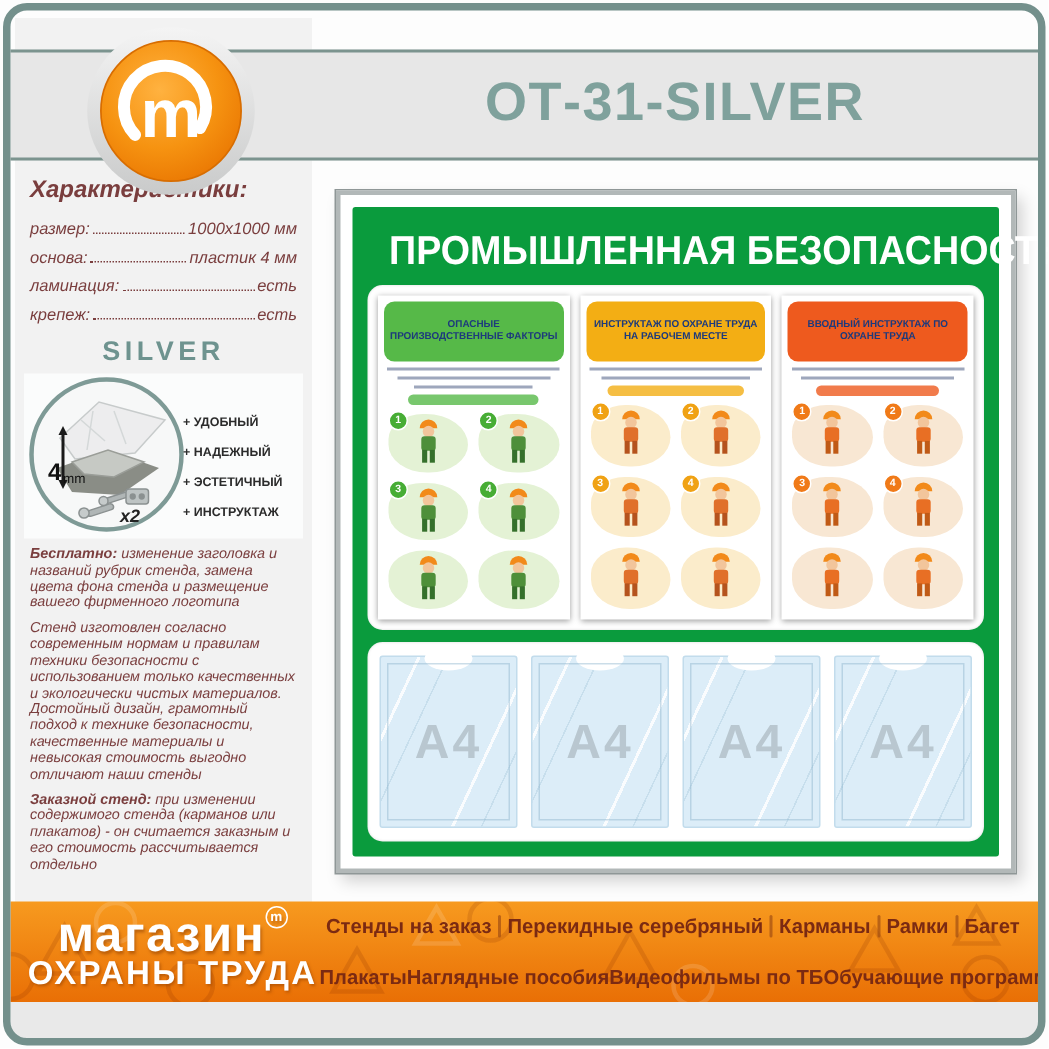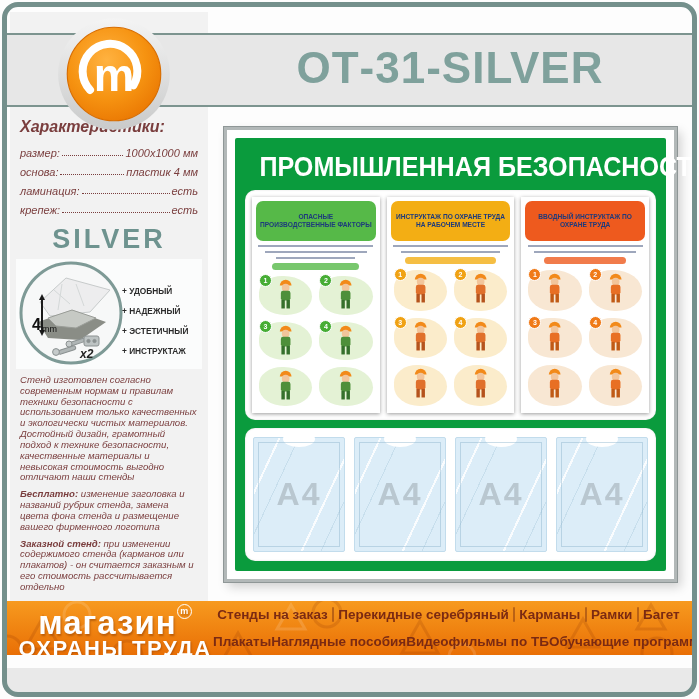--- a/index.html
+++ b/index.html
@@ -7,28 +7,28 @@
           font-family:"Liberation Sans",sans-serif;}
   
   .outer-frame{position:absolute;inset:2px;border:5px solid #74908c;border-radius:16px;pointer-events:none;z-index:50;}
   
   .left-col{position:absolute;left:10px;top:12px;width:198px;height:590px;background:#f2f2f2;
             box-sizing:border-box;padding:106px 10px 0 10px;overflow:hidden;z-index:2;}
   
   .band{position:absolute;left:7px;right:7px;top:33px;height:70px;background:#e7e7e7;
         border-top:2px solid #7c948f;border-bottom:2px solid #7c948f;z-index:3;}
   .prod-title{position:absolute;left:215px;right:14px;top:33px;height:70px;line-height:70px;
-        text-align:center;font-size:44px;font-weight:bold;letter-spacing:1px;color:#7fa19c;z-index:4;}
+        text-align:center;font-size:36px;font-weight:bold;letter-spacing:1px;color:#7fa19c;z-index:4;}
   
   .logo{position:absolute;left:57px;top:17px;width:114px;height:114px;z-index:5;}
   
   .spec-head{font-size:16px;font-weight:bold;font-style:italic;color:#7a3e3e;margin:0 0 4px 0;}
   .spec-row{display:flex;align-items:flex-end;font-size:11px;font-style:italic;color:#7a3e3e;height:19px;}
   .spec-dots{flex:1;border-bottom:1.5px dotted #7a3e3e;margin:0 2px 3px 2px;}
-  .silver-label{text-align:center;font-size:27px;font-weight:bold;letter-spacing:3px;color:#6e938f;margin:8px 0 4px 0;}
+  .silver-label{text-align:center;font-size:18px;font-weight:bold;letter-spacing:3px;color:#6e938f;margin:8px 0 4px 0;}
   
   .diagram{position:relative;height:110px;background:#fbfcfc;margin:0 -4px 6px -4px;}
   .diagram svg.circ{position:absolute;left:2px;top:1px;}
   .features{position:absolute;right:0;top:22px;width:80px;}
   .feature{font-size:8.3px;font-weight:bold;color:#2b2b2b;line-height:20px;white-space:nowrap;}
   
   .desc p{margin:0 0 6px 0;font-size:9.6px;font-style:italic;color:#7a3e3e;line-height:1.13;}
   .desc b{font-weight:bold;}
   
   .board{position:absolute;left:224px;top:127px;width:453px;height:455px;box-sizing:border-box;
@@ -66,21 +66,21 @@
   .poster-2 .badge{background:#f0a214;}
   .poster-3 .badge{background:#f07a18;}
   .pockets-panel{background:#fff;border-radius:10px;margin-top:8px;flex:1;display:flex;gap:9px;padding:9px 8px;box-shadow:inset 0 0 2px rgba(0,0,0,.15);}
   .pocket{flex:1;position:relative;background:#dcedf8;border:1px solid #c2dcec;border-radius:2px;
           background-image:repeating-linear-gradient(115deg,transparent 0 22px,rgba(255,255,255,.85) 22px 24px,transparent 24px 40px,rgba(160,195,215,.35) 40px 41px,transparent 41px 68px);}
   .pocket::before{content:"";position:absolute;top:-7px;left:50%;transform:translateX(-50%);width:32px;height:16px;background:#fff;border-radius:50%;}
   .pocket::after{content:"";position:absolute;inset:4px;border:1px solid rgba(140,180,205,.45);pointer-events:none;}
   .a4{position:absolute;inset:0;display:flex;align-items:center;justify-content:center;
       font-size:32px;font-weight:bold;color:rgba(150,162,168,.5);letter-spacing:2px;}
   
-  .footer{position:absolute;left:7px;right:7px;top:601px;height:54px;background:linear-gradient(#f79a1f,#e96f05);z-index:6;overflow:hidden;}
+  .footer{position:absolute;left:7px;right:7px;top:601px;height:67px;background:linear-gradient(#f79a1f,#e96f05);z-index:6;overflow:hidden;}
   .wm{position:absolute;inset:0;}
   .flogo{position:absolute;left:10px;top:5px;width:196px;text-align:center;color:#fff;z-index:2;}
   .flogo .big{font-size:33px;font-weight:bold;line-height:34px;letter-spacing:1px;text-shadow:1px 2px 2px rgba(140,60,0,.5);}
   .flogo .mark{display:inline-block;vertical-align:top;margin-top:-2px;width:13px;height:13px;border:1.5px solid #fff;border-radius:50%;
         font-size:9px;line-height:13px;font-weight:bold;letter-spacing:0;}
   .flogo .sub{font-size:22px;font-weight:bold;letter-spacing:1.5px;line-height:18px;text-shadow:1px 1px 2px rgba(140,60,0,.5);}
   .menu{position:absolute;left:206px;right:8px;top:0;bottom:0;display:flex;flex-direction:column;z-index:2;}
   .menu-row{flex:1;display:flex;align-items:center;justify-content:space-evenly;}
   .menu-item{font-size:13.5px;font-weight:bold;color:#7b2a12;white-space:nowrap;cursor:pointer;}
   .sep{width:2px;height:15px;background:#9b4a12;opacity:.65;border-radius:1px;}
@@ -175,22 +175,22 @@
       </svg>
       <div class="features">
         <div class="feature">+ УДОБНЫЙ</div>
         <div class="feature">+ НАДЕЖНЫЙ</div>
         <div class="feature">+ ЭСТЕТИЧНЫЙ</div>
         <div class="feature">+ ИНСТРУКТАЖ</div>
       </div>
     </div>
 
     <div class="desc">
+      <p><b>Бесплатно:</b><span> изменение заголовка и названий рубрик стенда, замена цвета фона стенда и размещение вашего фирменного логотипа</span></p>
       <p>Стенд изготовлен согласно современным нормам и правилам техники безопасности с использованием только качественных и экологически чистых материалов. Достойный дизайн, грамотный подход к технике безопасности, качественные материалы и невысокая стоимость выгодно отличают наши стенды</p>
-      <p><b>Бесплатно:</b><span> изменение заголовка и названий рубрик стенда, замена цвета фона стенда и размещение вашего фирменного логотипа</span></p>
       <p><b>Заказной стенд:</b><span> при изменении содержимого стенда (карманов или плакатов) - он считается заказным и его стоимость рассчитывается отдельно</span></p>
 
     </div>
   </div>
 
   <div class="board">
     <div class="green">
       <div class="green-title">ПРОМЫШЛЕННАЯ БЕЗОПАСНОСТЬ</div>
 
       <div class="posters-panel">

